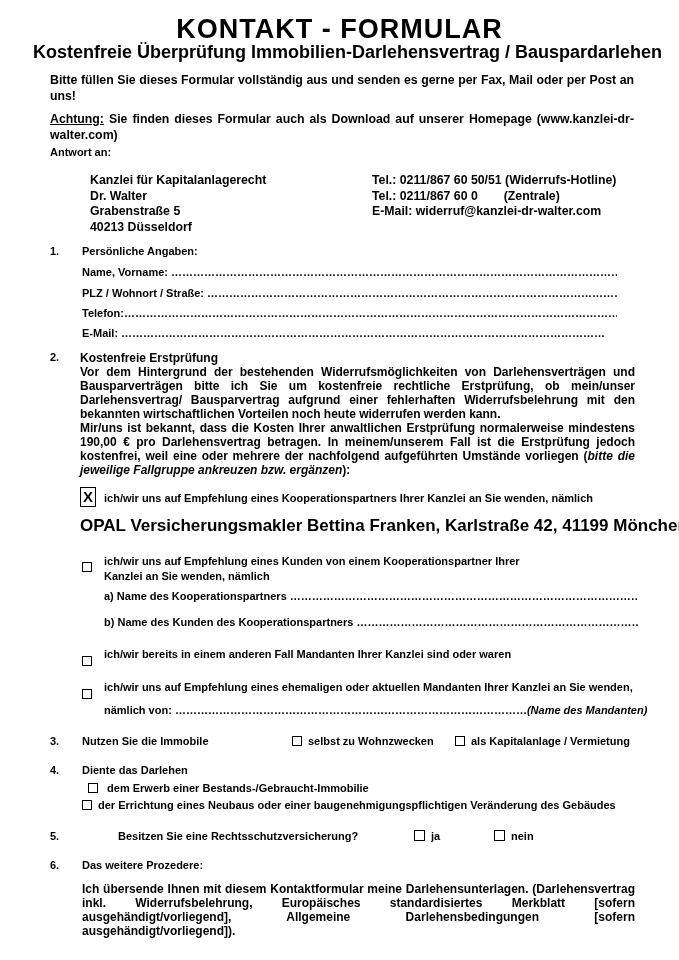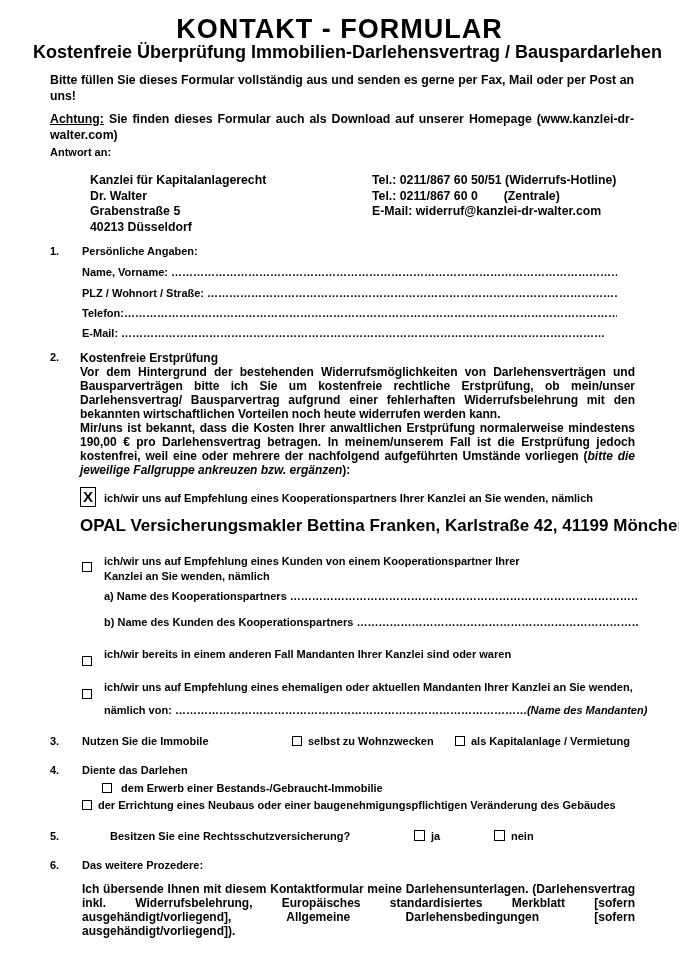--- a/index.html
+++ b/index.html
@@ -89,23 +89,23 @@
   <span>nämlich von:</span> ……………………………………………………………………………………<i>(Name des Mandanten)</i>
 </div>
 
 <div class="abs num" style="top:735px;">3.</div>
 <div class="abs small" style="left:82px; top:735px;">Nutzen Sie die Immobile</div>
 <div class="abs small" style="left:292px; top:735px; white-space:nowrap;"><span class="cb"></span><span>selbst zu Wohnzwecken</span></div>
 <div class="abs small" style="left:455px; top:735px; white-space:nowrap;"><span class="cb"></span><span>als Kapitalanlage / Vermietung</span></div>
 
 <div class="abs num" style="top:764px;">4.</div>
 <div class="abs small" style="left:82px; top:764px;">Diente das Darlehen</div>
-<div class="abs small" style="left:82px; top:782px; white-space:nowrap;padding-left:20px;"><span class="cb"></span> <span>dem Erwerb einer Bestands-/Gebraucht-Immobilie</span></div>
+<div class="abs small" style="left:68px; top:782px; white-space:nowrap;padding-left:20px;"><span class="cb"></span> <span>dem Erwerb einer Bestands-/Gebraucht-Immobilie</span></div>
 <div class="abs small" style="left:82px; top:799px; white-space:nowrap;"><span class="cb"></span><span>der Errichtung eines Neubaus oder einer baugenehmigungspflichtigen Veränderung des Gebäudes</span></div>
 
 <div class="abs num" style="top:830px;">5.</div>
-<div class="abs small" style="left:90px; top:830px;padding-left:20px;">Besitzen Sie eine Rechtsschutzversicherung?</div>
+<div class="abs small" style="left:98px; top:830px;padding-left:20px;">Besitzen Sie eine Rechtsschutzversicherung?</div>
 <div class="abs small" style="left:414px; top:830px; white-space:nowrap;"><span class="cb" style="width:9px;height:9px;"></span><span>ja</span></div>
 <div class="abs small" style="left:494px; top:830px; white-space:nowrap;"><span class="cb" style="width:9px;height:9px;"></span><span>nein</span></div>
 
 <div class="abs num" style="top:859px;">6.</div>
 <div class="abs small" style="left:82px; top:859px;">Das weitere Prozedere:</div>
 <div class="abs block" style="left:82px; width:553px; top:882px;">Ich übersende Ihnen mit diesem Kontaktformular meine Darlehensunterlagen. (Darlehensvertrag inkl. Widerrufsbelehrung, Europäisches standardisiertes Merkblatt [sofern ausgehändigt/vorliegend], Allgemeine Darlehensbedingungen [sofern ausgehändigt/vorliegend]).</div>
 
 </body></html>

